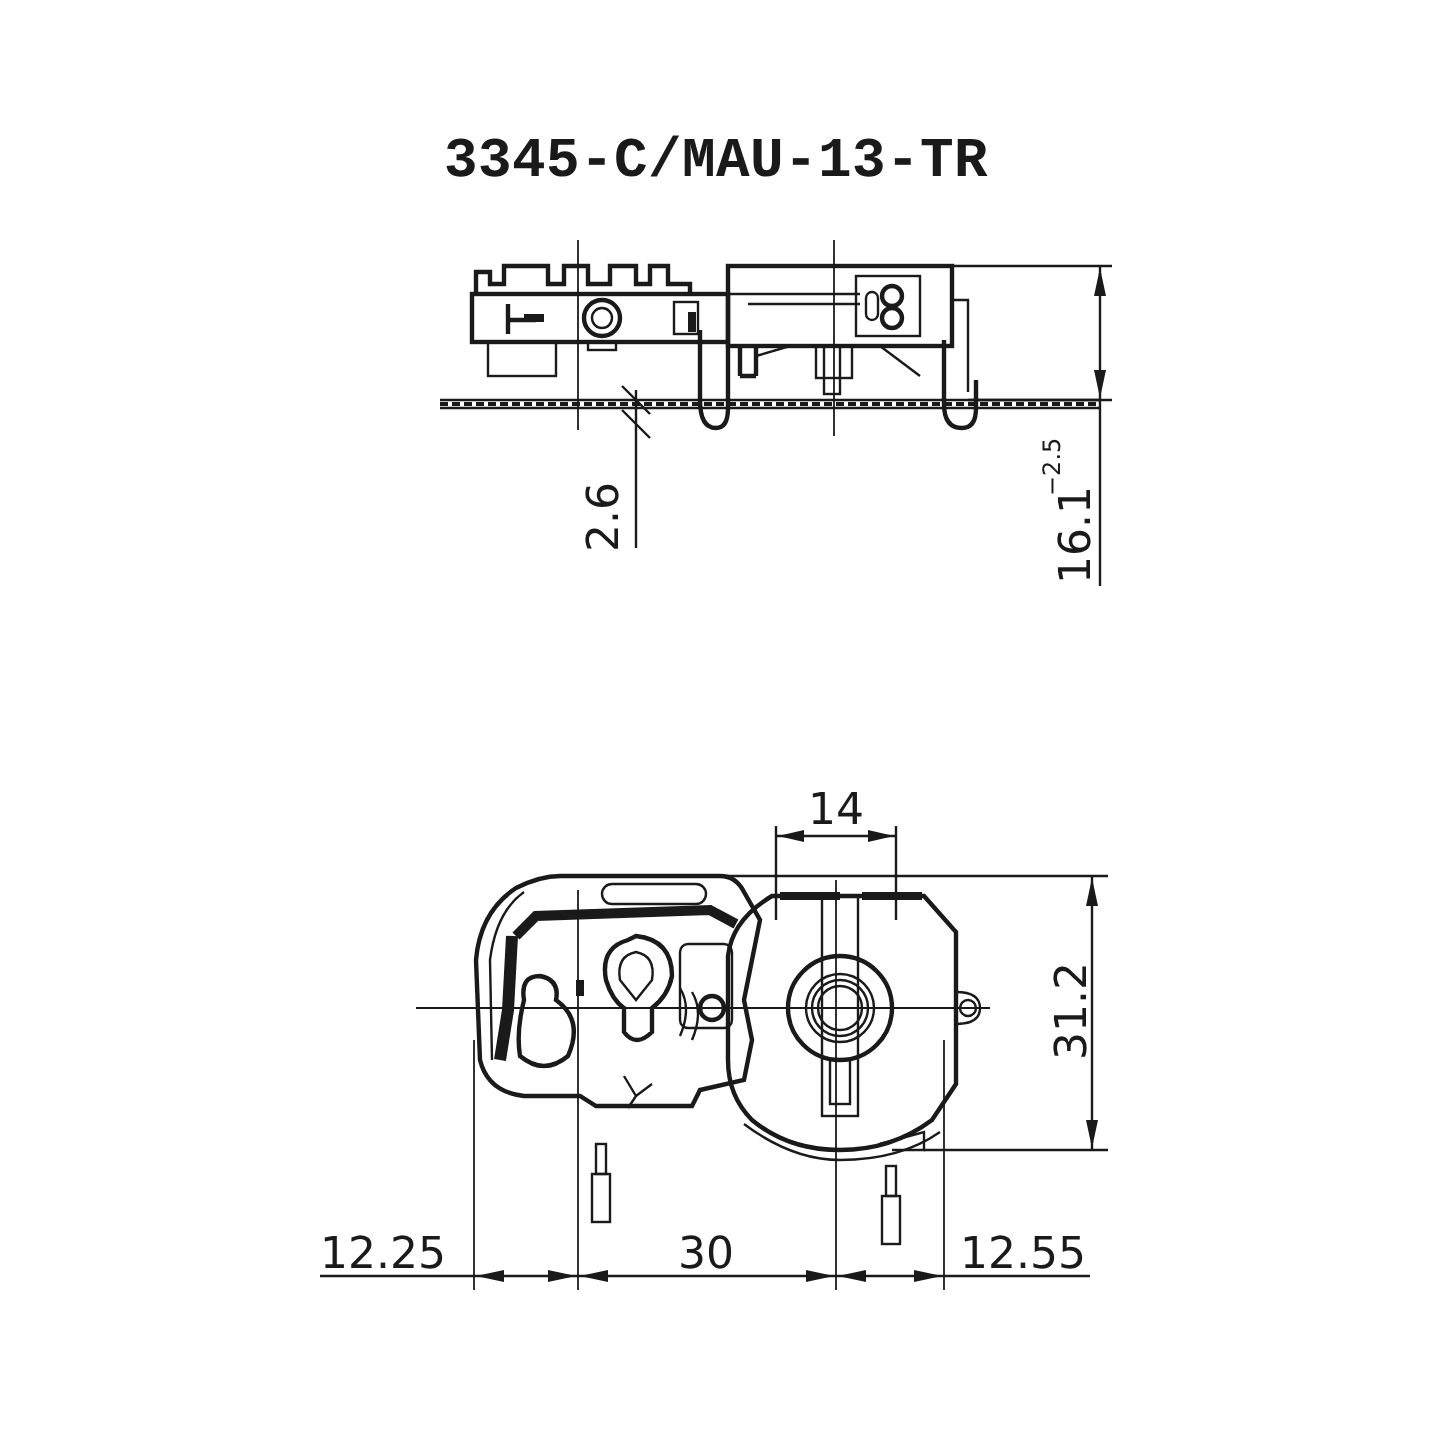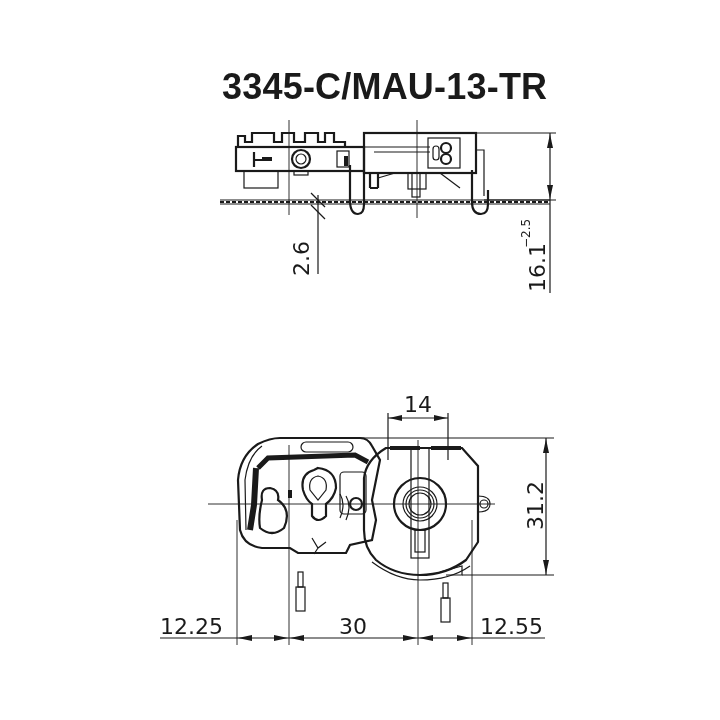--- a/index.html
+++ b/index.html
@@ -1,18 +1,18 @@
 <!DOCTYPE html>
 <html><head>
   <meta charset="utf-8">
   <style>
     html, body { margin: 0; padding: 0; background: #ffffff; }
     body { width: 720px; height: 720px; position: relative; overflow: hidden; font-family: "Liberation Sans", sans-serif; }
     #drawing { position: absolute; left: 0; top: 0; width: 720px; height: 720px; }
-    .title { position: absolute; left: 222px; top: 66px; font-family: Liberation Sans, sans-serif; font-weight: bold; font-size: 36px; color: #1a1a1a; letter-spacing: 0.2px; white-space: nowrap; }
+    .title { position: absolute; left: 222px; top: 66px; font-family: Liberation Mono, monospace; font-weight: bold; font-size: 28px; color: #1a1a1a; letter-spacing: 0.2px; white-space: nowrap; }
     .dim { font-family: "DejaVu Sans", sans-serif; font-size: 22px; fill: #1a1a1a; }
     .dimsm { font-family: "DejaVu Sans", sans-serif; font-size: 12px; fill: #1a1a1a; }
     .ln { stroke: #1a1a1a; fill: none; stroke-width: 1.2; }
     .thk { stroke: #1a1a1a; fill: none; stroke-width: 2.2; }
     .thin { stroke: #1a1a1a; fill: none; stroke-width: 0.9; }
     .fillk { fill: #1a1a1a; stroke: none; }
   </style>
 </head>
 <body>
 

